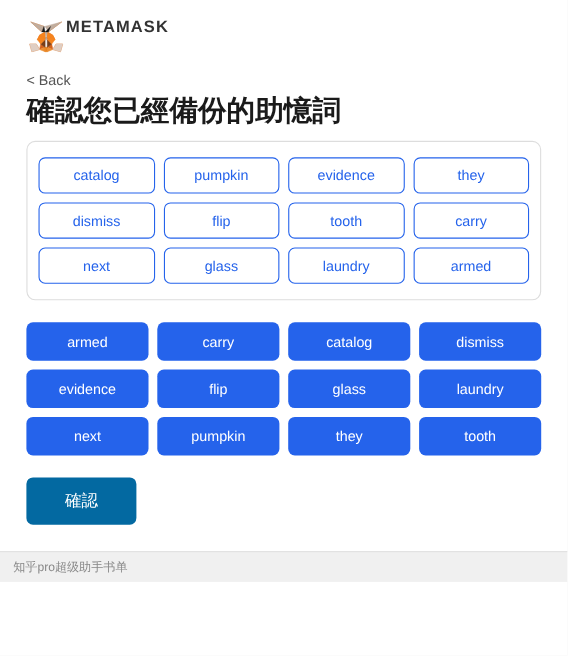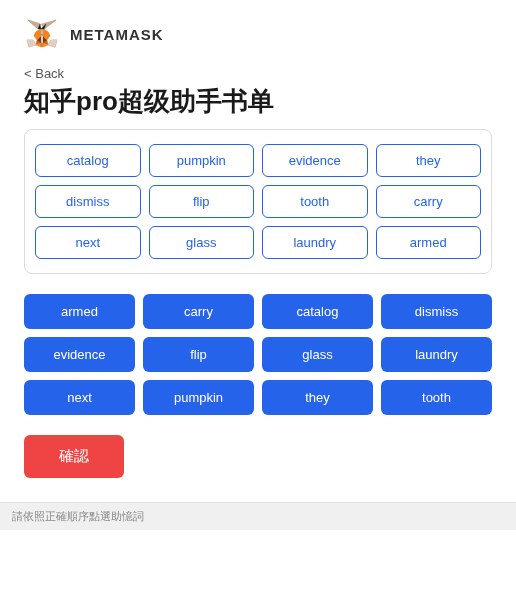--- a/index.html
+++ b/index.html
@@ -16,22 +16,20 @@
       min-height: 596px;
       background: #fff;
       position: relative;
       overflow: hidden;
     }
     .content {
       padding: 16px 24px 24px;
     }
     .header {
       display: flex;
-      align-items: center;
-      gap: 10px;
       margin-bottom: 12px;
     }
     .fox-icon {
       width: 36px;
       height: 36px;
     }
     .metamask-label {
       font-size: 15px;
       font-weight: 700;
       color: #333;
@@ -92,21 +90,21 @@
       border-radius: 6px;
       padding: 10px 4px;
       text-align: center;
       font-size: 13px;
       color: #fff;
       cursor: pointer;
       border: none;
       transition: background 0.15s;
     }
     .confirm-btn {
-      background: #ef4444;
+      background: #0369a1;
       color: #fff;
       border: none;
       border-radius: 6px;
       padding: 12px 32px;
       font-size: 15px;
       cursor: pointer;
       display: block;
       min-width: 100px;
     }
     .bottom-bar {
@@ -160,21 +158,21 @@
         <polygon points="22,8 17,13 20,13" fill="#161616" stroke="#161616" stroke-width="0.3"></polygon>
         <polygon points="16,8 14,13 17,13" fill="#161616" stroke="#161616" stroke-width="0.3"></polygon>
       </svg>
       <span class="metamask-label">METAMASK</span>
     </div>
 
     
     <div class="back-link">Back</div>
 
     
-    <div class="page-title">知乎pro超级助手书单</div>
+    <div class="page-title">確認您已經備份的助憶詞</div>
 
     
 
     
     <div class="word-grid-box">
       <div class="word-grid" id="word-pool-grid">
       <div class="word-chip-outline">catalog</div>
           <div class="word-chip-outline">pumpkin</div>
           <div class="word-chip-outline">evidence</div>
           <div class="word-chip-outline">they</div>
@@ -203,15 +201,15 @@
         <div class="word-chip-filled">pumpkin</div>
         <div class="word-chip-filled">they</div>
         <div class="word-chip-filled">tooth</div>
       </div>
 
     
     <button class="confirm-btn">確認</button>
   </div>
 
   <div class="bottom-bar">
-    <span class="bottom-bar-text">請依照正確順序點選助憶詞</span>
+    <span class="bottom-bar-text">知乎pro超级助手书单</span>
   </div>
 </div>
 
 </body></html>

